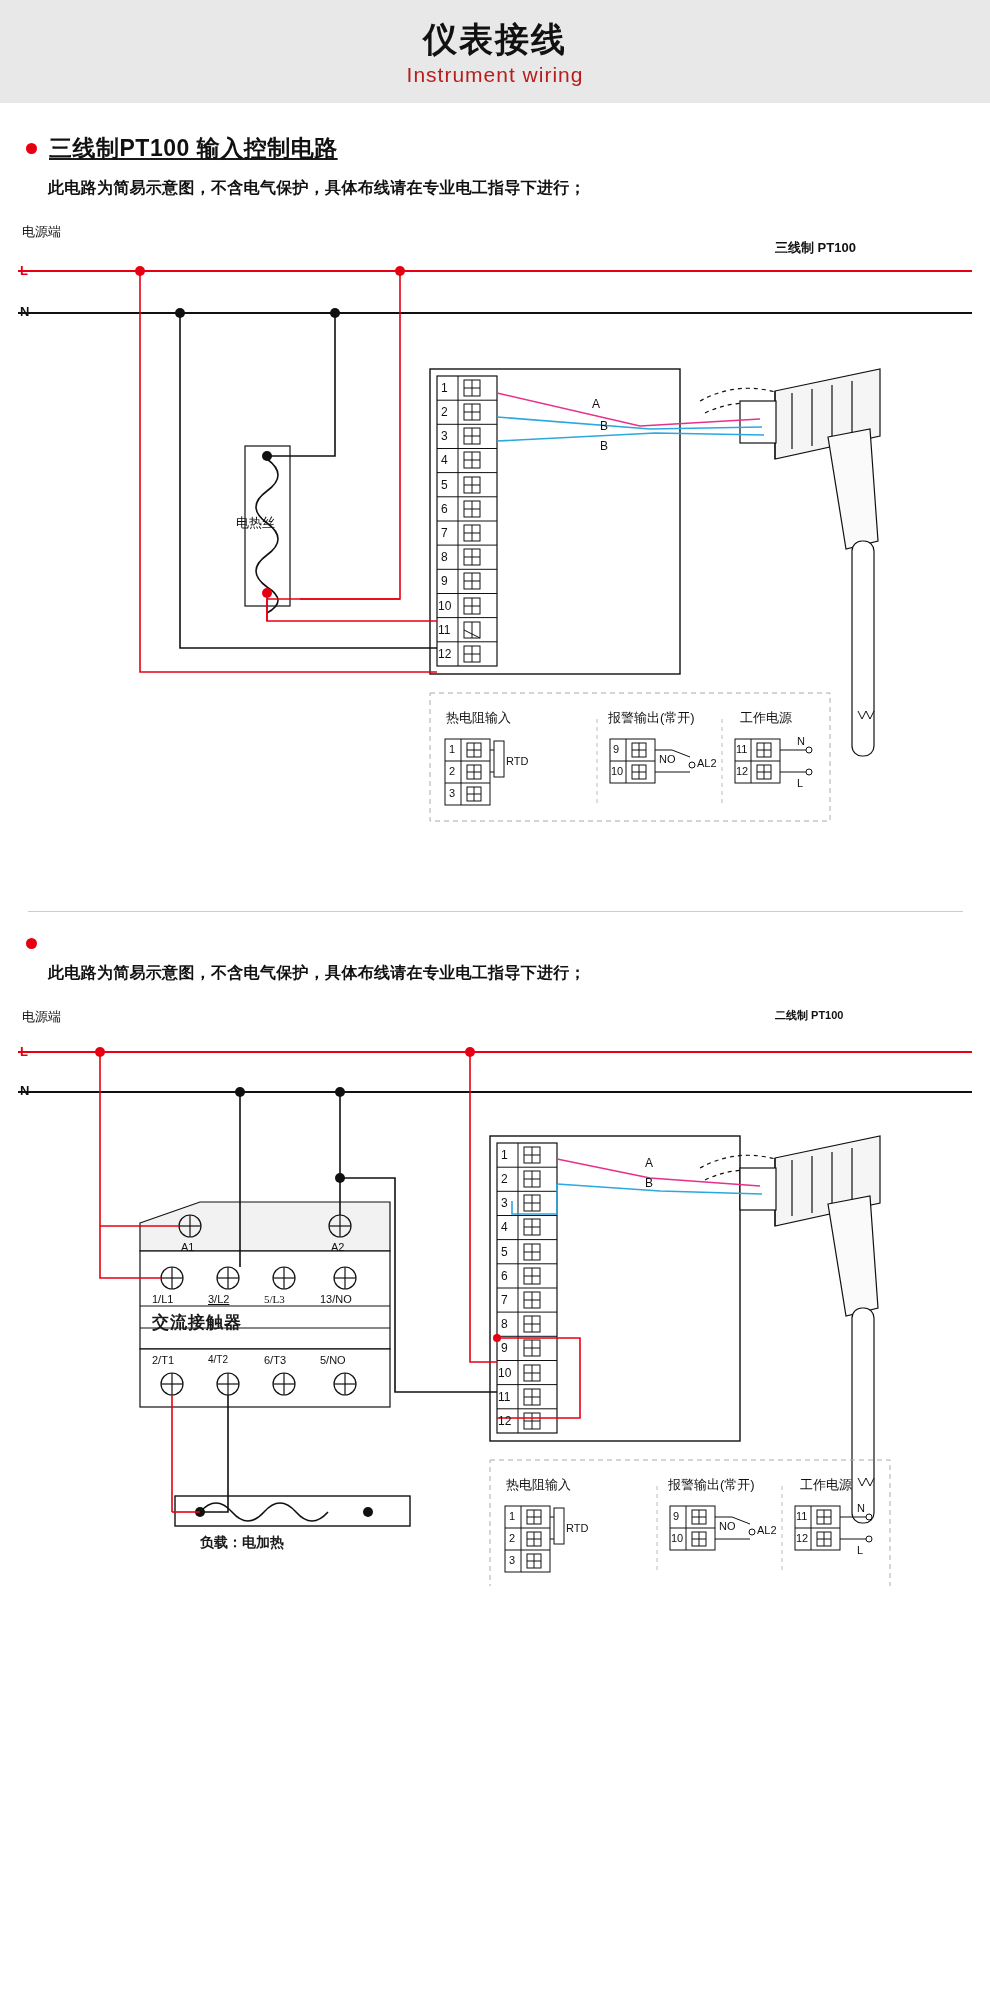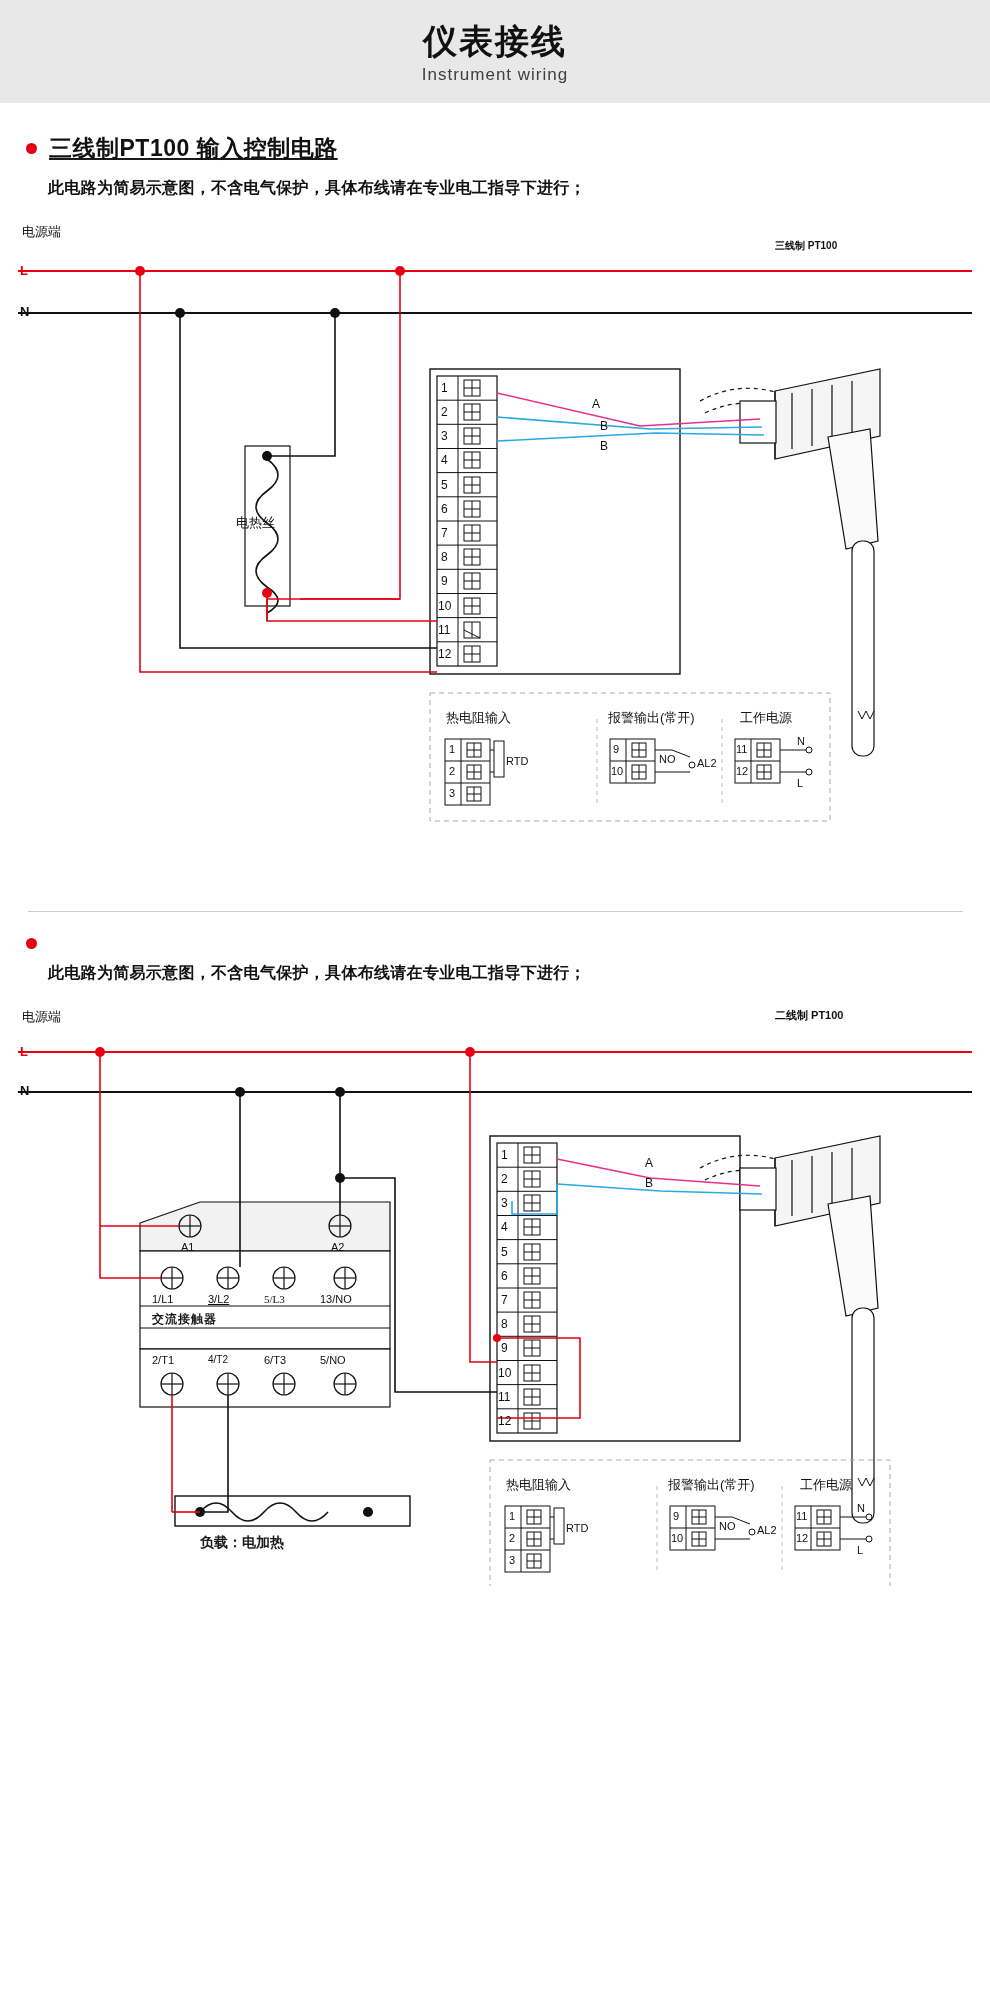--- a/index.html
+++ b/index.html
@@ -6,21 +6,21 @@
   body{
     width:990px;height:2000px;background:#ffffff;
     font-family:"Liberation Sans","DejaVu Sans",sans-serif;
     color:#1a1a1a;position:relative;overflow:hidden;
   }
   .header{
     width:990px;height:103px;background:#e8e8e8;
     display:flex;flex-direction:column;align-items:center;justify-content:center;
   }
   .header .cn{font-size:34px;font-weight:bold;letter-spacing:2px;color:#111;line-height:44px;}
-  .header .en{font-size:17px;color:#404040;letter-spacing:1px;margin-top:2px;text-align:right;}
+  .header .en{font-size:21px;color:#b91c1c;letter-spacing:1px;margin-top:2px;text-align:right;}
 
   .section{position:relative;}
   .bullet-row{display:flex;align-items:center;margin-left:26px;text-decoration:underline;}
   .bullet{width:11px;height:11px;border-radius:50%;background:#e60012;margin-right:12px;}
   .sec-title{font-size:23px;font-weight:bold;color:#111;letter-spacing:0.5px;}
   .sec-sub{font-size:16px;font-weight:bold;color:#111;margin:14px 0 0 48px;letter-spacing:0.3px;}
   .power-label{font-size:13px;color:#111;margin-left:22px;}
 
   .divider{width:935px;height:1px;background:#cccccc;margin:0 auto;}
 
@@ -207,21 +207,21 @@
         <circle cx="809" cy="509" r="3"></circle>
         <circle cx="809" cy="531" r="3"></circle>
       </g>
     </svg>
 
     <div class="abs lblb" style="left:20px;top:22px;color:#e60012;">L</div>
     <div class="abs lblb" style="left:20px;top:63px;">N</div>
 
     <div class="abs lbl" style="left:236px;top:273px;font-size:13px;">电热丝</div>
 
-    <div class="abs lblb" style="left:775px;top:-2px;font-size:10px;">三线制  PT100</div>
+    <div class="abs lblb" style="left:775px;top:-2px;font-size:13px;">三线制  PT100</div>
 
     <div class="abs lbl" style="left:592px;top:156px;">A</div>
     <div class="abs lbl" style="left:600px;top:178px;">B</div>
     <div class="abs lbl" style="left:600px;top:198px;">B</div>
 
     <div class="abs lbl" style="left:441px;top:140px;">1</div>
     <div class="abs lbl" style="left:441px;top:164px;">2</div>
     <div class="abs lbl" style="left:441px;top:188px;">3</div>
     <div class="abs lbl" style="left:441px;top:212px;">4</div>
     <div class="abs lbl" style="left:441px;top:237px;">5</div>
@@ -472,21 +472,21 @@
     <div class="abs lbl" style="left:645px;top:150px;">B</div>
 
     <div class="abs lbl" style="left:181px;top:215px;font-size:11px;">A1</div>
     <div class="abs lbl" style="left:331px;top:215px;font-size:11px;">A2</div>
 
     <div class="abs lbl" style="left:152px;top:267px;font-size:11px;">1/L1</div>
     <div class="abs lbl" style="left:208px;top:267px;font-size:11px;text-decoration:underline;">3/L2</div>
     <div class="abs lbl" style="left:264px;top:267px;font-size:11px;font-family:Liberation Serif, serif;">5/L3</div>
     <div class="abs lbl" style="left:320px;top:267px;font-size:11px;">13/NO</div>
 
-    <div class="abs" style="left:152px;top:285px;font-size:12px;font-weight:bold;letter-spacing:1px;">交流接触器</div>
+    <div class="abs" style="left:152px;top:285px;font-size:17px;font-weight:bold;letter-spacing:1px;">交流接触器</div>
 
     <div class="abs lbl" style="left:152px;top:328px;font-size:11px;">2/T1</div>
     <div class="abs lbl" style="left:208px;top:328px;font-size:10px;">4/T2</div>
     <div class="abs lbl" style="left:264px;top:328px;font-size:11px;">6/T3</div>
     <div class="abs lbl" style="left:320px;top:328px;font-size:11px;">5/NO</div>
 
     <div class="abs" style="left:200px;top:508px;font-size:14px;font-weight:bold;">负载：电加热</div>
 
     <div class="abs lbl" style="left:501px;top:122px;">1</div>
     <div class="abs lbl" style="left:501px;top:146px;">2</div>

